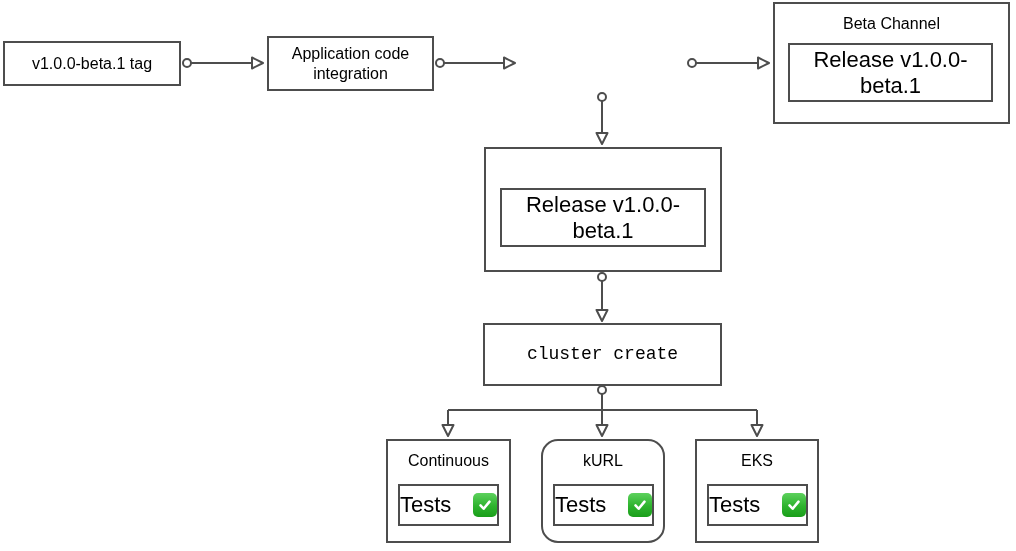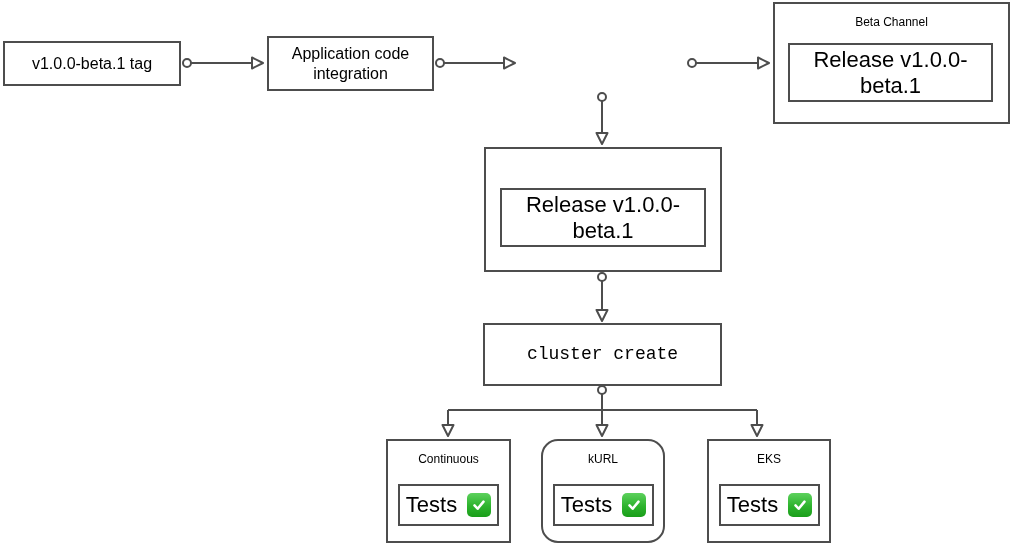--- a/index.html
+++ b/index.html
@@ -31,42 +31,42 @@
     display: flex;
     align-items: center;
     justify-content: center;
     text-align: center;
     font-size: 16px;
     line-height: 1.2;
   }
   .compound .title {
     margin-top: 11px;
     text-align: center;
-    font-size: 12px;
+    font-size: 16px;
   }
   .inner {
     position: absolute;
     box-sizing: border-box;
     background: #ffffff;
     border: 2px solid #4d4d4d;
     display: flex;
     align-items: center;
     justify-content: center;
     text-align: center;
     font-size: 22px;
   }
   .mono {
     font-family: "Liberation Mono", monospace;
     font-weight: normal;
     font-size: 18px;
   }
   .tests-row {
     display: flex;
     align-items: center;
-    justify-content: center;
+    justify-content: space-between;
     gap: 10px;
   }
   .check-icon {
     width: 24px;
     height: 24px;
     border-radius: 5px;
     background: linear-gradient(180deg, #5dd15d 0%, #2db32d 55%, #1a9e1a 100%);
     display: inline-flex;
     align-items: center;
     justify-content: center;
@@ -162,21 +162,21 @@
     <div class="inner tests-row" style="left:10px; top:43px; width:101px; height:42px;">
       <span>Tests</span>
       <span class="check-icon">
         <svg width="18" height="18" viewBox="0 0 24 24">
             <path d="M6 12.5 L10.2 17 L18 7.5" stroke="#ffffff" stroke-width="3.4" fill="none" stroke-linecap="round" stroke-linejoin="round"></path>
           </svg>
       </span>
     </div>
   </div>
 
-  <div class="box compound" style="left:695px; top:439px; width:124px; height:104px;margin-left:12px;">
+  <div class="box compound" style="left:695px; top:439px; width:124px; height:104px;">
     <div class="title">EKS</div>
     <div class="inner tests-row" style="left:10px; top:43px; width:101px; height:42px;">
       <span>Tests</span>
       <span class="check-icon">
         <svg width="18" height="18" viewBox="0 0 24 24">
             <path d="M6 12.5 L10.2 17 L18 7.5" stroke="#ffffff" stroke-width="3.4" fill="none" stroke-linecap="round" stroke-linejoin="round"></path>
           </svg>
       </span>
     </div>
   </div>

